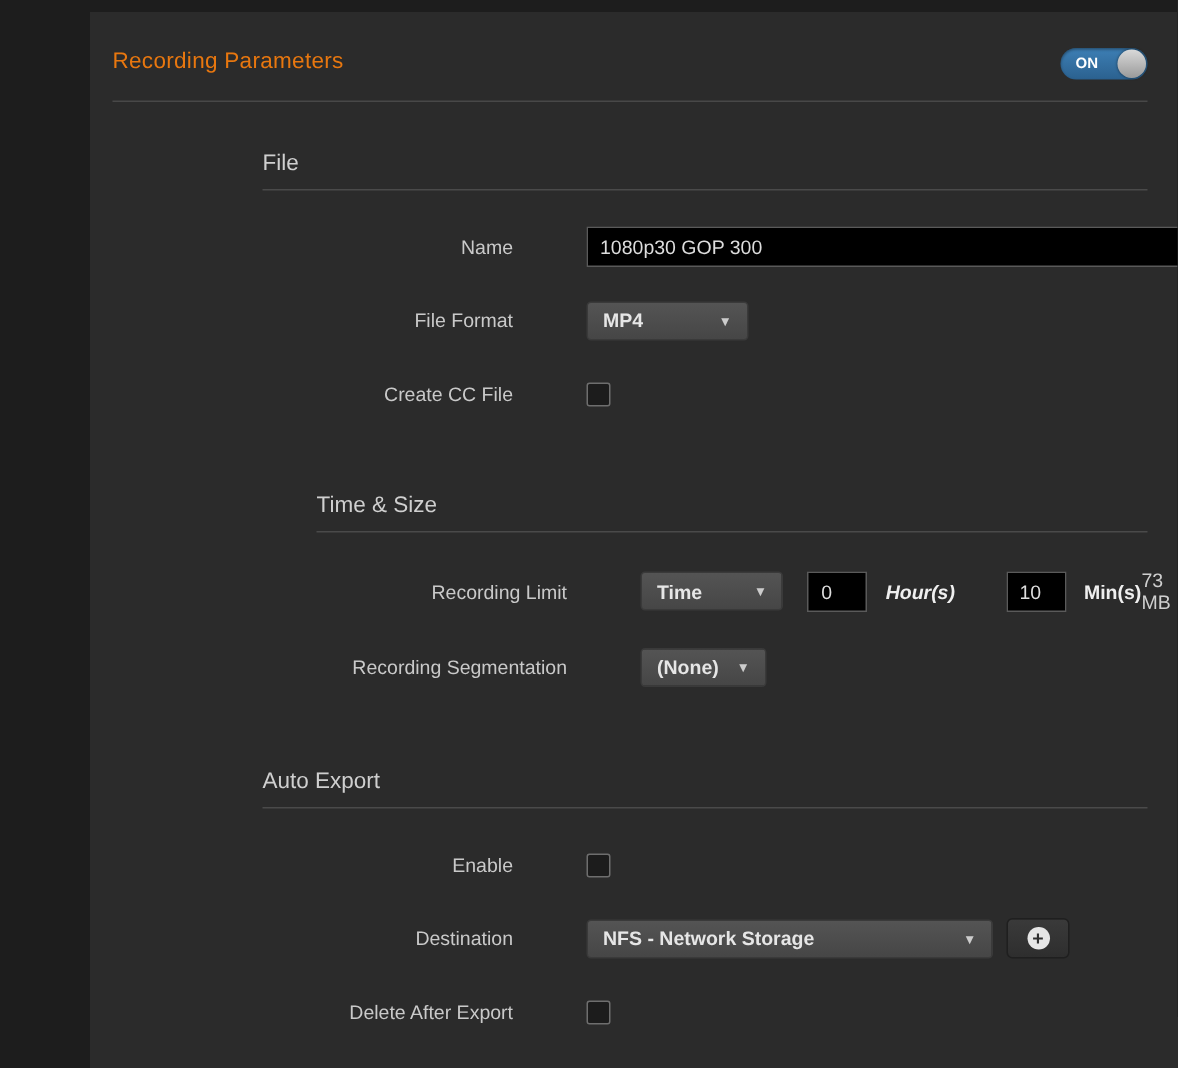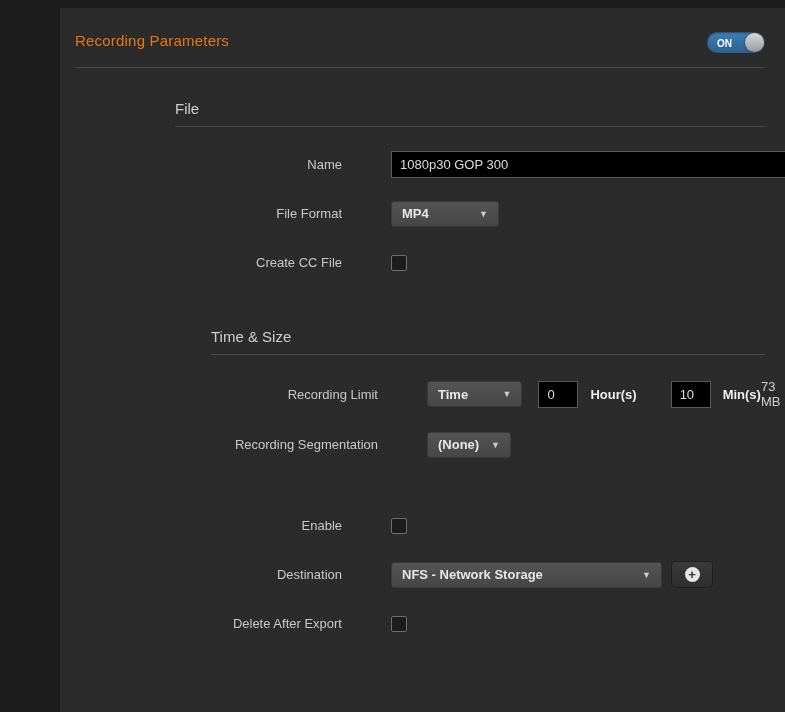--- a/index.html
+++ b/index.html
@@ -79,21 +79,21 @@
   .dd-wide  { width:271px; }
   .caret { font-size:9px; color:#cccccc; flex:none; }
   .dd-text { font-weight:bold; }
   
   .checkbox {
     width:16px; height:16px; background:#1c1c1c;
     border:1px solid #6e6e6e; border-radius:2px; cursor:pointer;
   }
   
   .bold-unit { color:#efefef; font-size:13px; font-weight:bold; }
-  .unit-hours { margin-left:12px; }
+  .unit-hours { margin-left:12px;font-style:italic; }
   .mins-input { margin-left:34px; }
   .unit-mins { margin-left:12px; }
   .size-text { color:#cfcfcf; font-size:13px; margin-left:auto; }
   .plus-button {
     margin-left:9px; width:42px; height:27px;
     background:linear-gradient(#3a3a3a,#2e2e2e);
     border:1px solid #1f1f1f; border-radius:4px;
     display:flex; align-items:center; justify-content:center;
     cursor:pointer;
   }
@@ -170,20 +170,21 @@
         <div class="ctrl">
           <div class="dropdown dd-none">
             <span class="dd-text">(None)</span>
             <span class="caret">▼</span>
           </div>
         </div>
       </div>
     </div>
 
     <div class="sec-export">
+      <div class="section-heading">Auto Export</div>
 
       <div class="form-row">
         <div class="form-label">Enable</div>
         <div class="ctrl">
           <div class="checkbox"></div>
         </div>
       </div>
 
       <div class="form-row row-gap">
         <div class="form-label">Destination</div>

